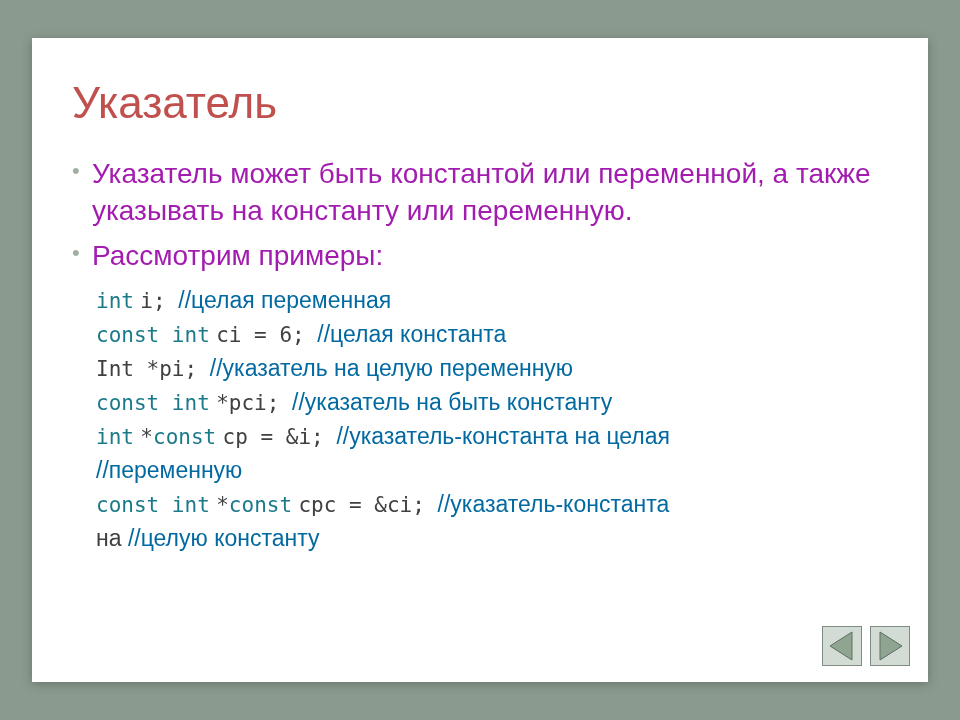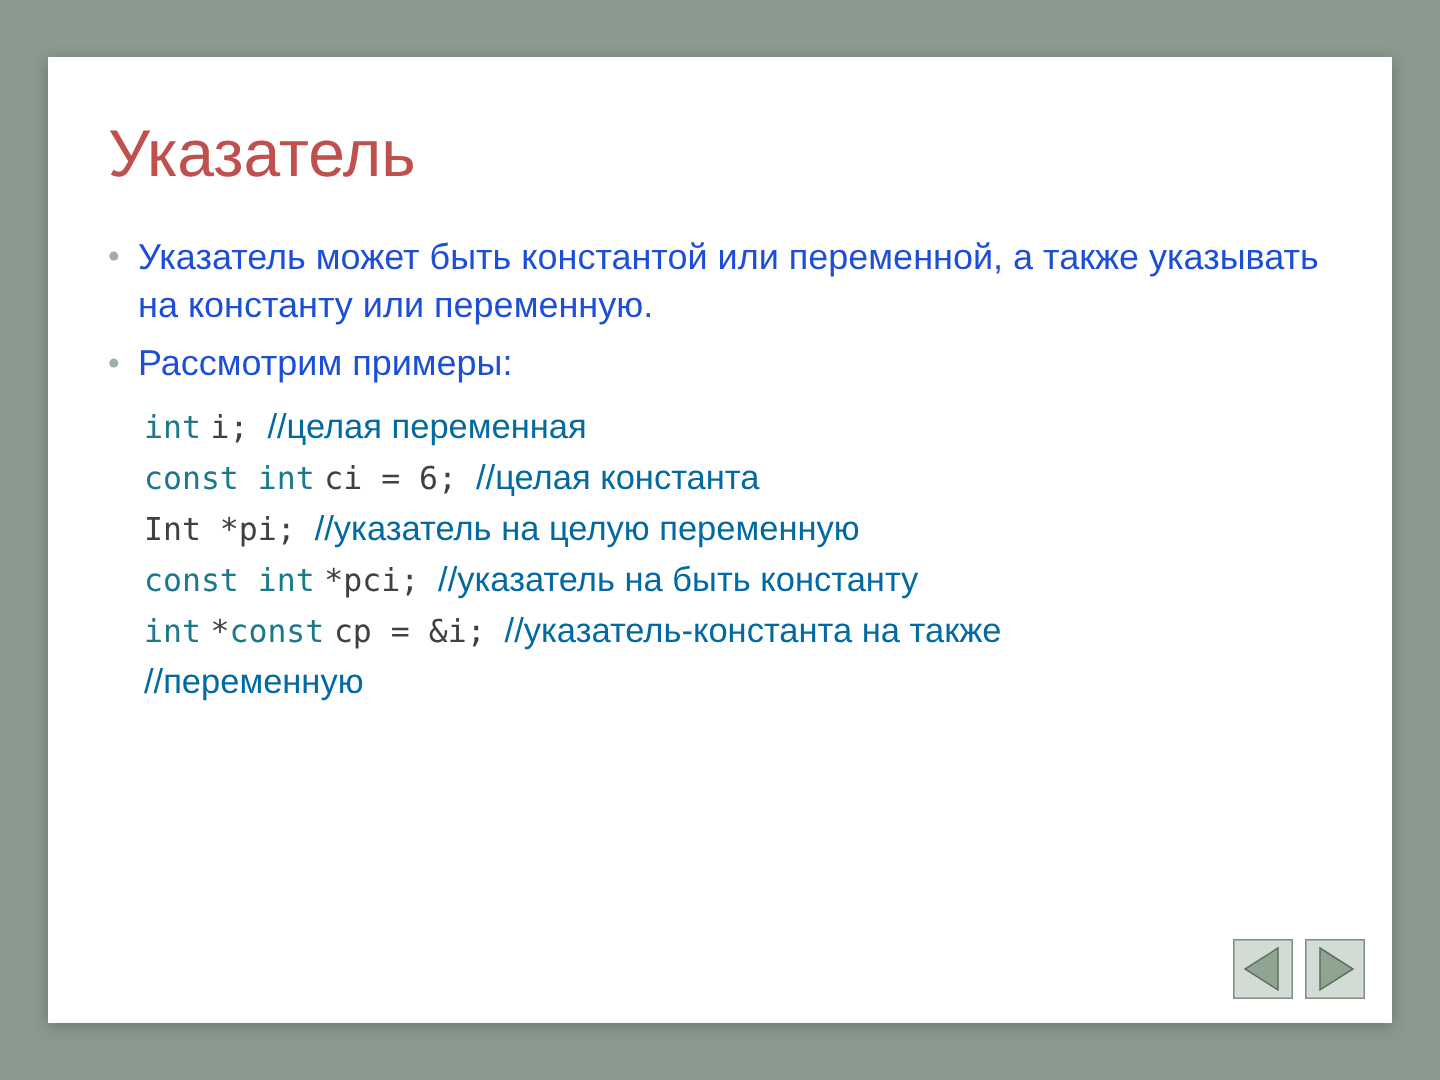--- a/index.html
+++ b/index.html
@@ -23,23 +23,23 @@
     padding: 40px 40px 30px 40px;
   }
   .title {
     font-size: 44px;
     color: #c0504d;
     font-weight: 400;
     margin-bottom: 28px;
   }
   ul.body {
     list-style: none;
-    font-size: 24px;
+    font-size: 28px;
     line-height: 1.32;
-    color: #1d4ed8;
+    color: #a21caf;
   }
   ul.body > li.bulleted {
     position: relative;
     padding-left: 20px;
     margin-bottom: 8px;
   }
   ul.body > li.bulleted::before {
     content: "•";
     position: absolute;
     left: 0; top: 0;
@@ -103,26 +103,36 @@
       <div>
         <span class="kw mono">const int</span>
         <span class="mono"> *pci; </span>
         <span class="cm">//указатель на быть константу</span>
       </div>
 
       <div>
         <span class="kw mono">int</span>
         <span class="mono"> *</span><span class="kw mono">const</span>
         <span class="mono"> cp = &amp;i; </span>
-        <span class="cm">//указатель-константа на также</span>
+        <span class="cm">//указатель-константа на целая</span>
       </div>
       <div>
         <span class="cm">//переменную</span>
       </div>
 
+      <div>
+        <span class="kw mono">const int</span>
+        <span class="mono"> *</span><span class="kw mono">const</span>
+        <span class="mono"> cpc = &amp;ci; </span>
+        <span class="cm">//указатель-константа</span>
+      </div>
+      <div>
+        <span>на </span>
+        <span class="cm">//целую константу</span>
+      </div>
 
     </div>
 
     <div class="nav">
       <div class="nav-btn">
         <span>
           <svg viewBox="0 0 40 40">
             <rect x="0.5" y="0.5" width="39" height="39" fill="#d3dcd4" stroke="#7f8d82"></rect>
             <polygon points="30,6 8,20 30,34" fill="#8fa592" stroke="#5d6e60" stroke-width="1"></polygon>
           </svg>

